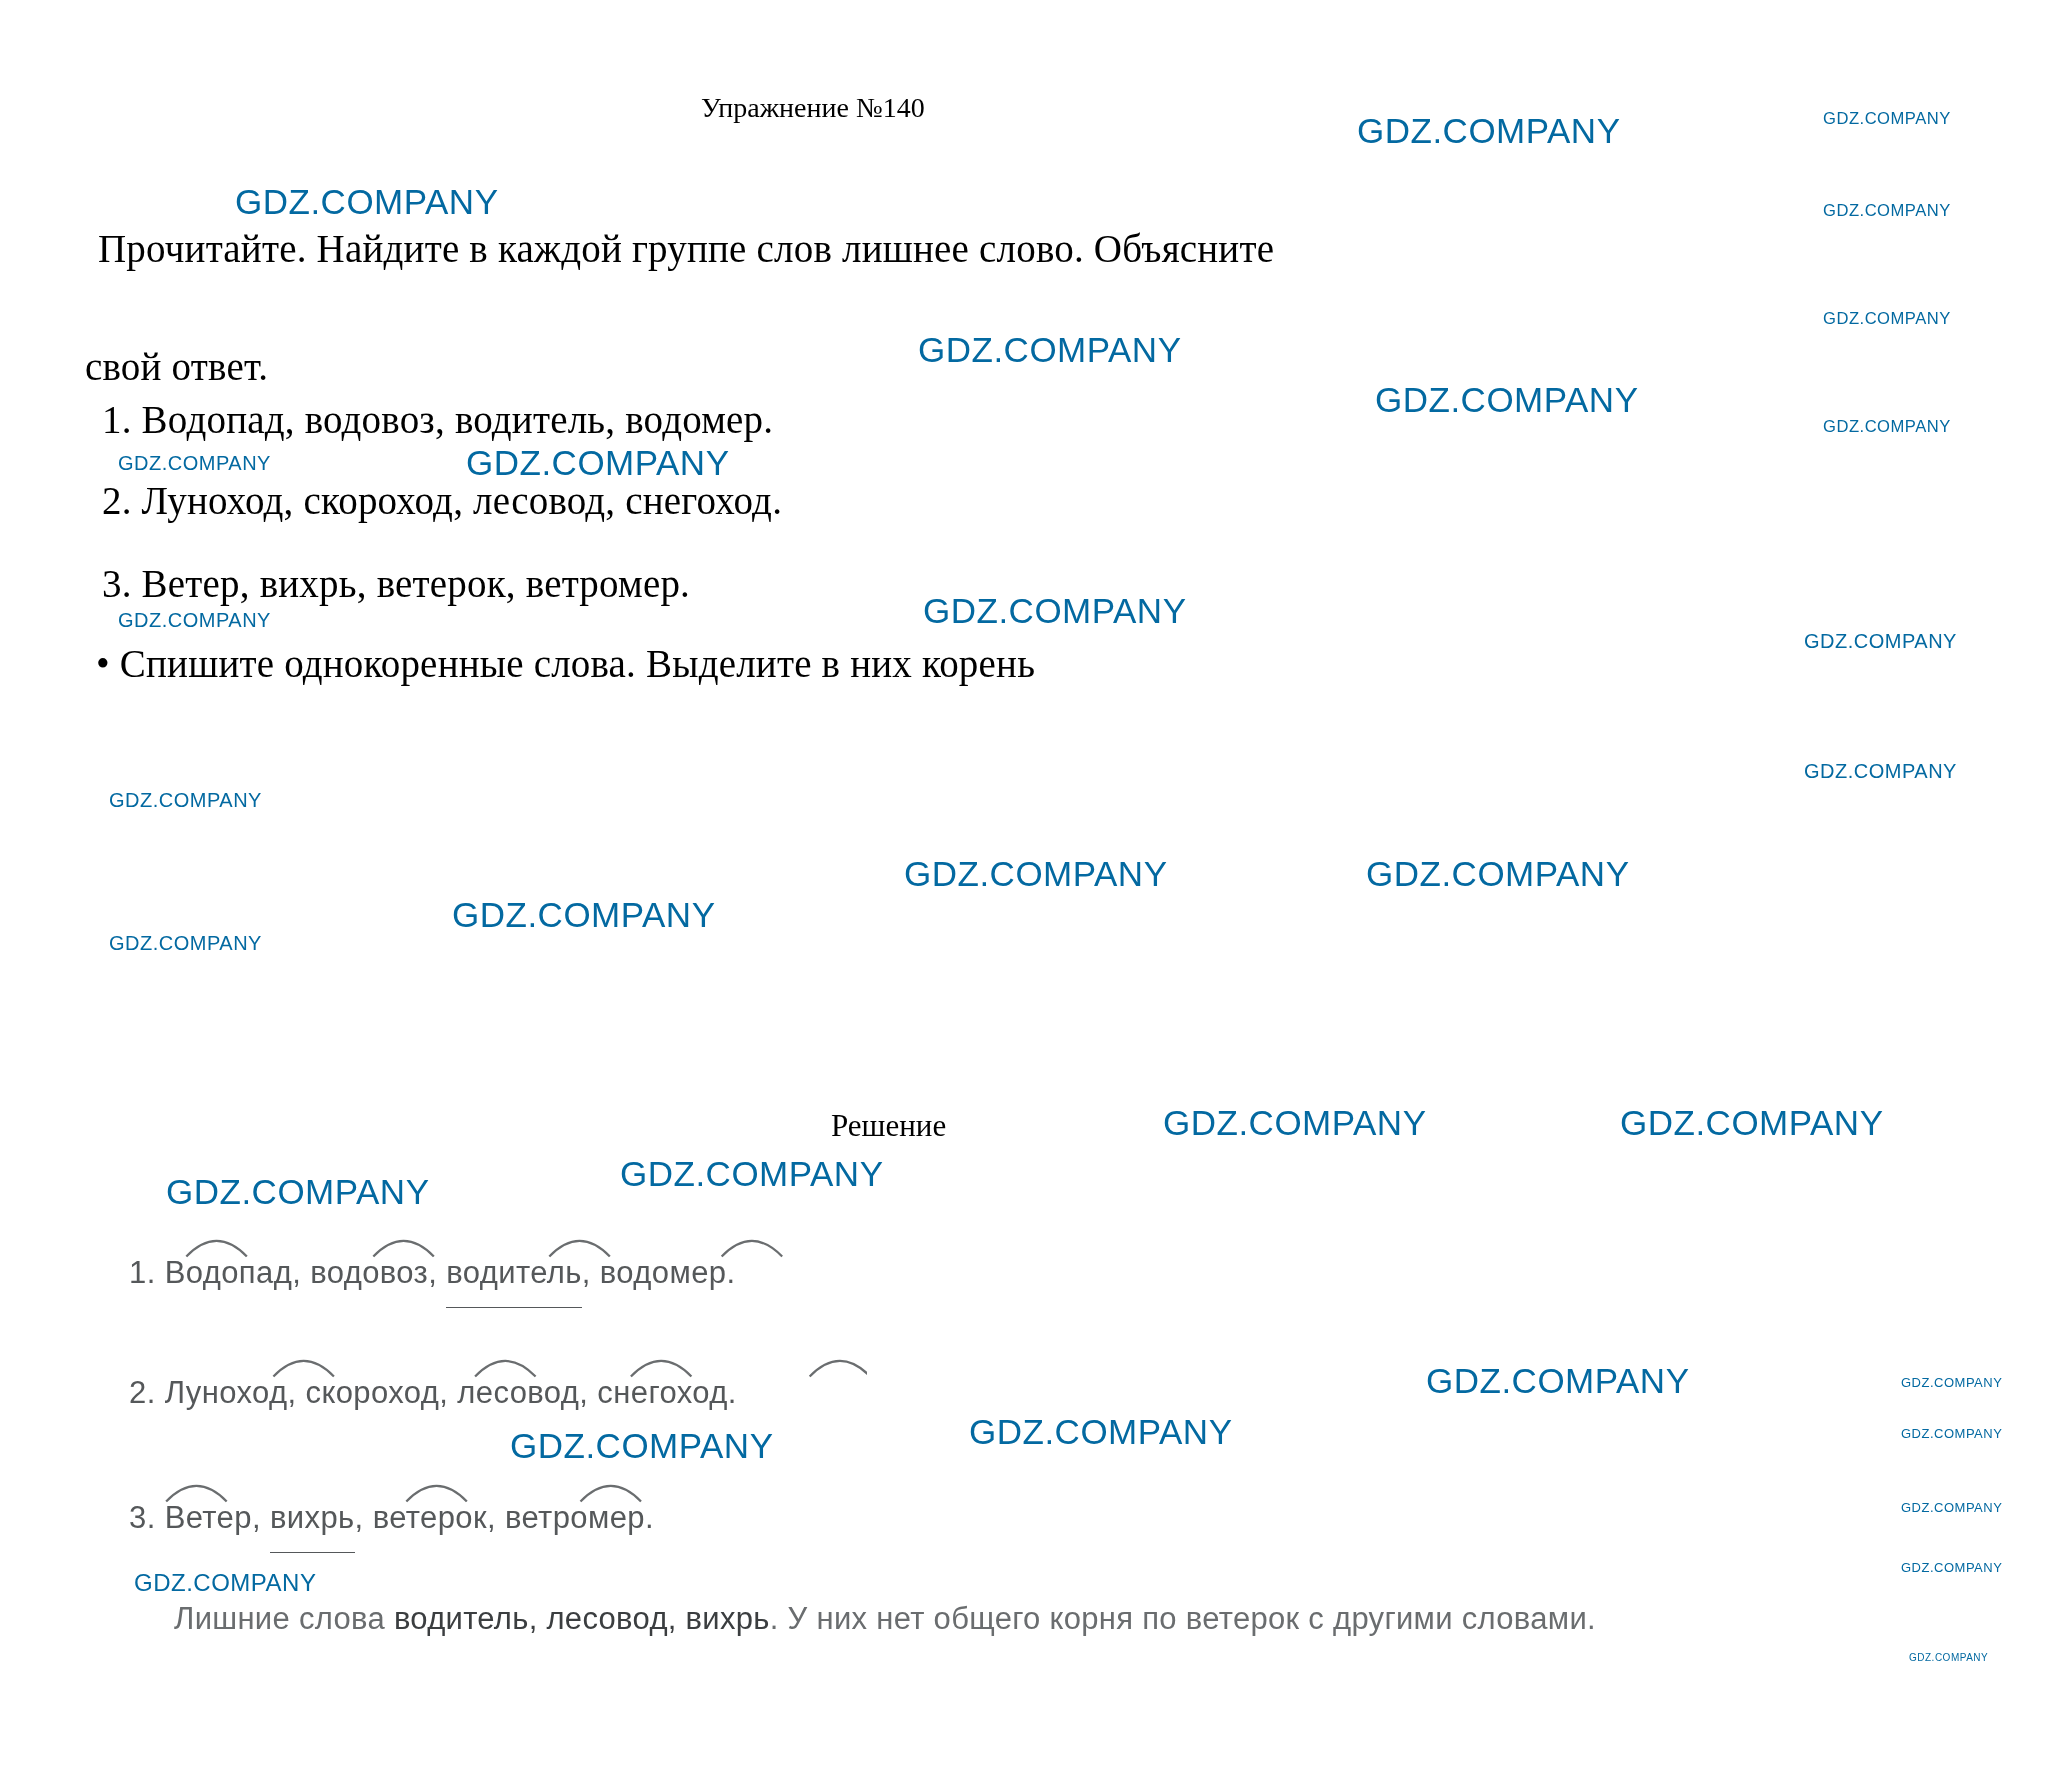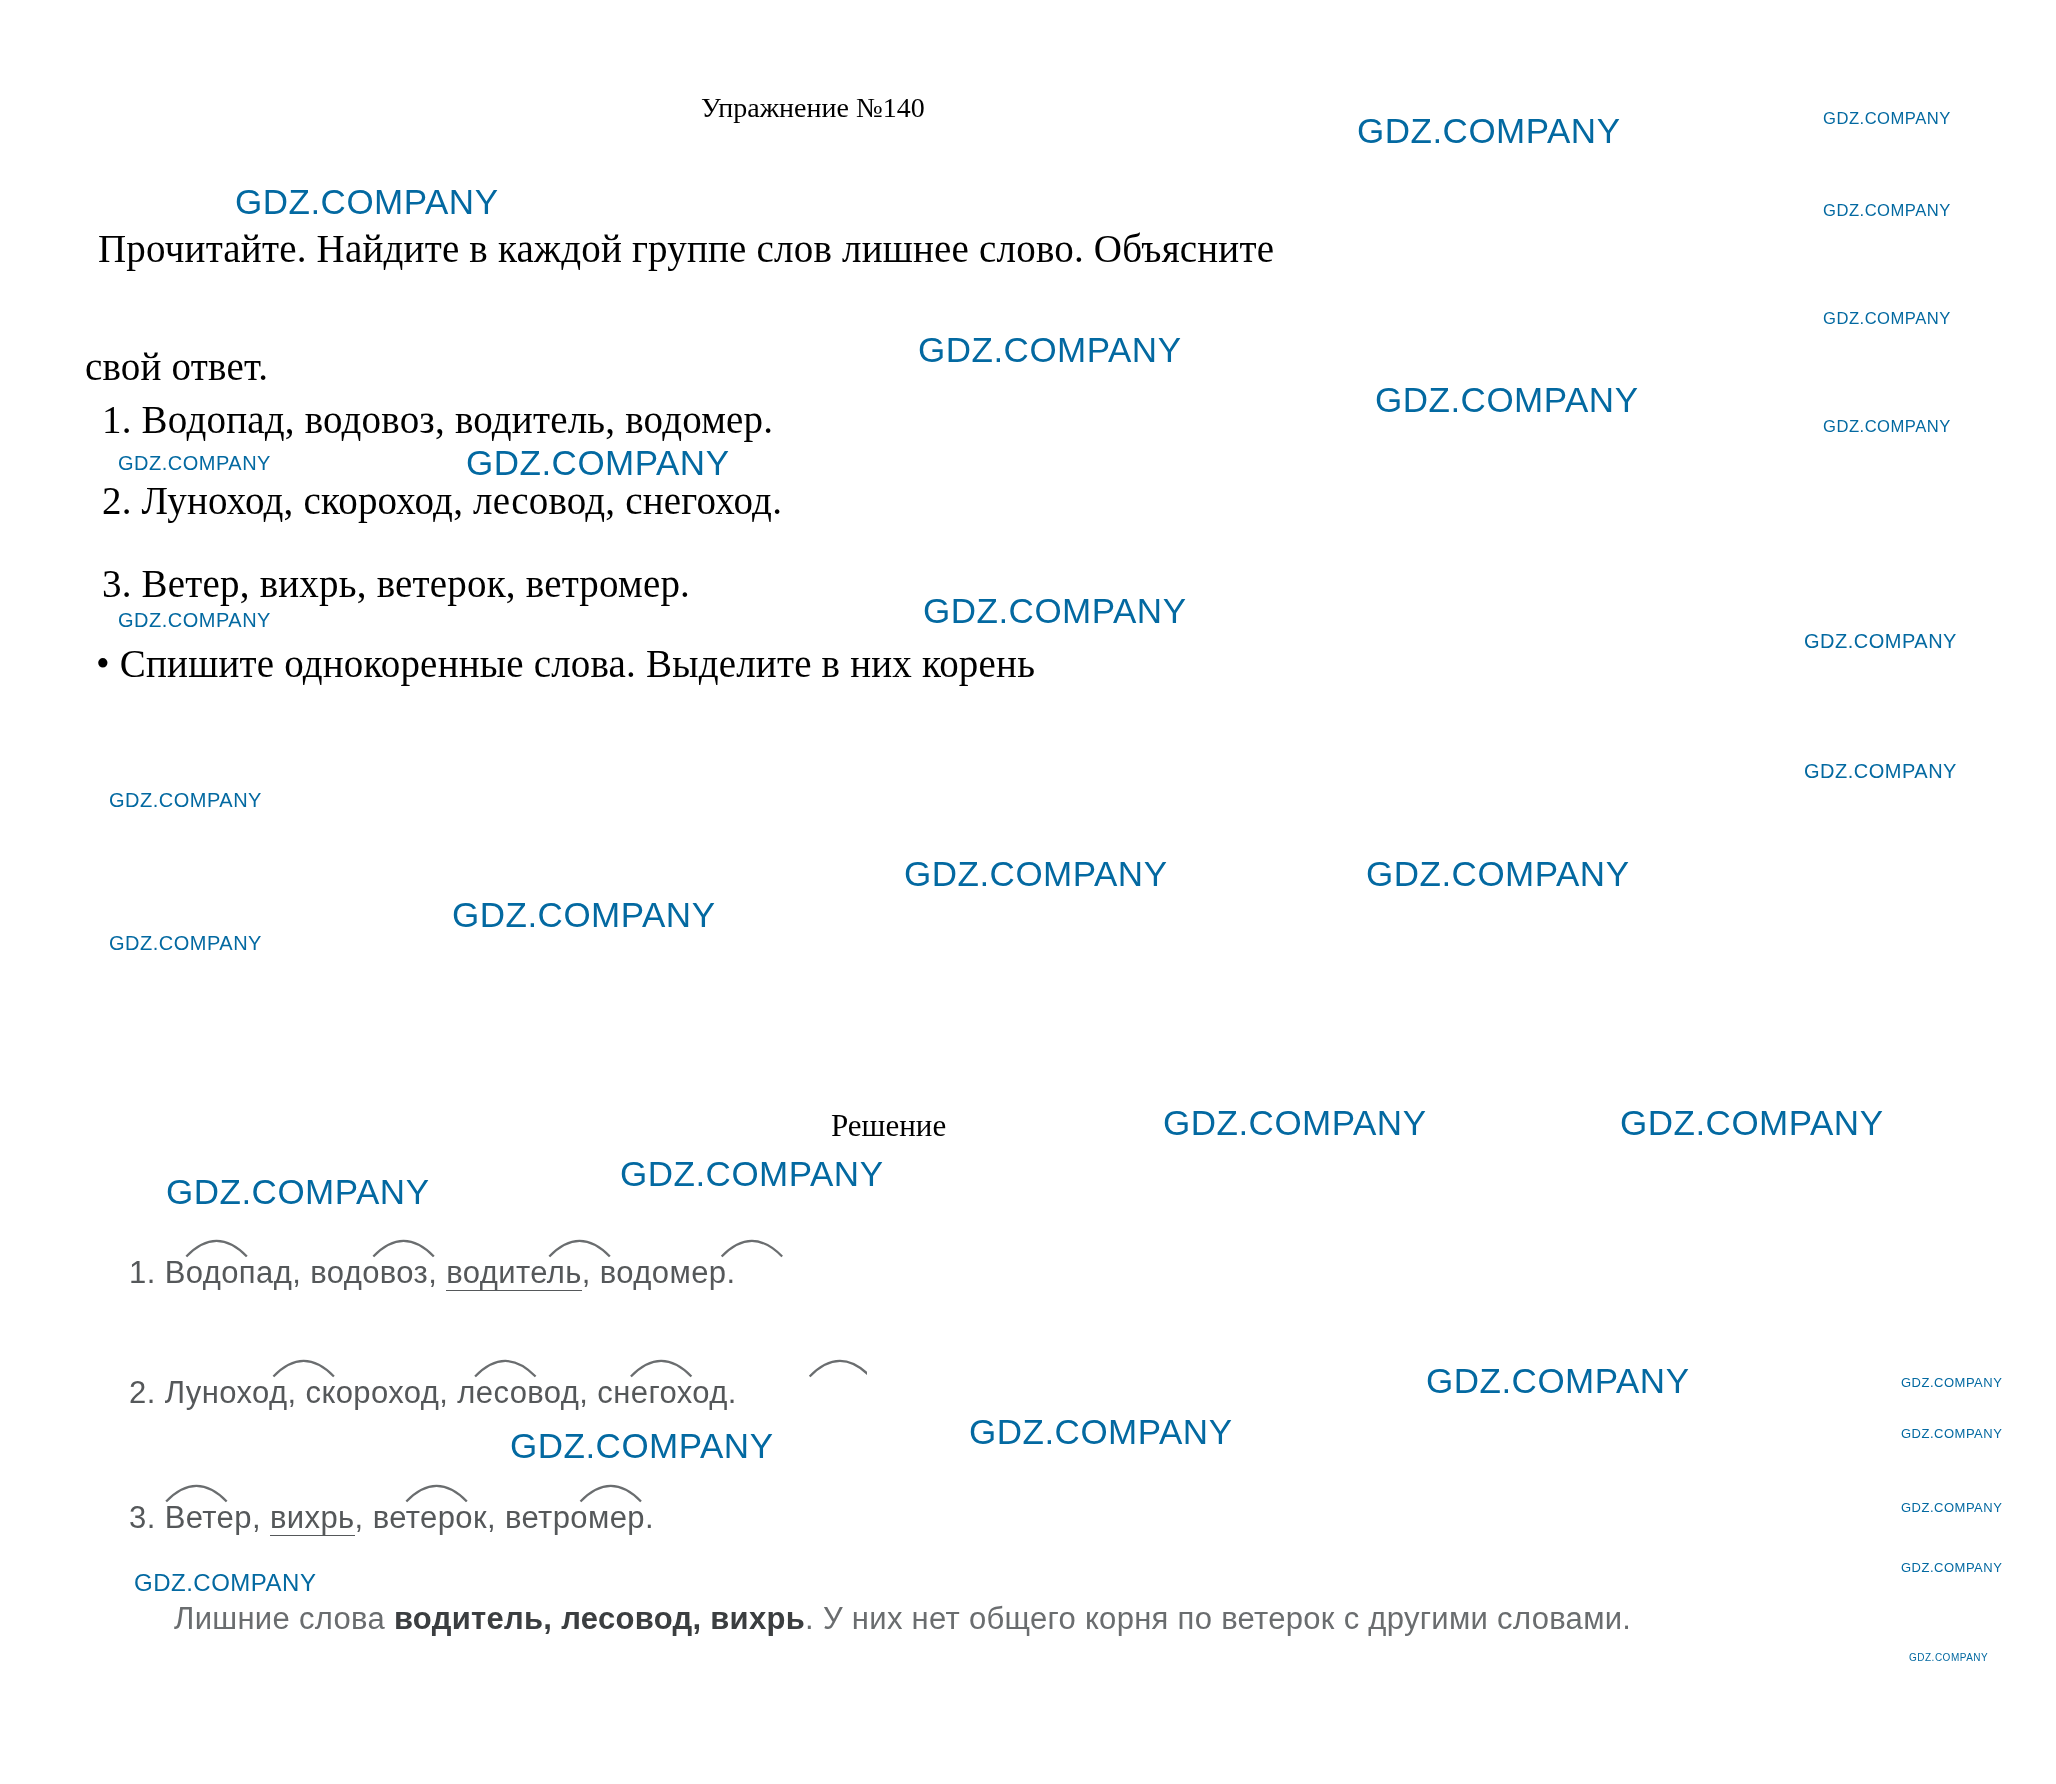--- a/index.html
+++ b/index.html
@@ -82,25 +82,25 @@
   #sol-conclusion {
     position: absolute;
     left: 174px;
     top: 1601px;
     font-size: 31px;
     font-family: "Liberation Sans", sans-serif;
     color: #6a6d6f;
     white-space: nowrap;
     letter-spacing: 0.3px;
   }
-  #sol-conclusion b { color: #3b3e40; font-weight: bold; }
+  #sol-conclusion b { color: #3b3e40; font-weight: normal; }
 
   .underline-word {
     border-bottom: 1.8px solid #55585a;
-    padding-bottom: 0;
+    padding-bottom: 17px;
   }
 
   .arc {
     position: absolute;
     pointer-events: none;
   }
 
   
   .wm {
     position: absolute;

